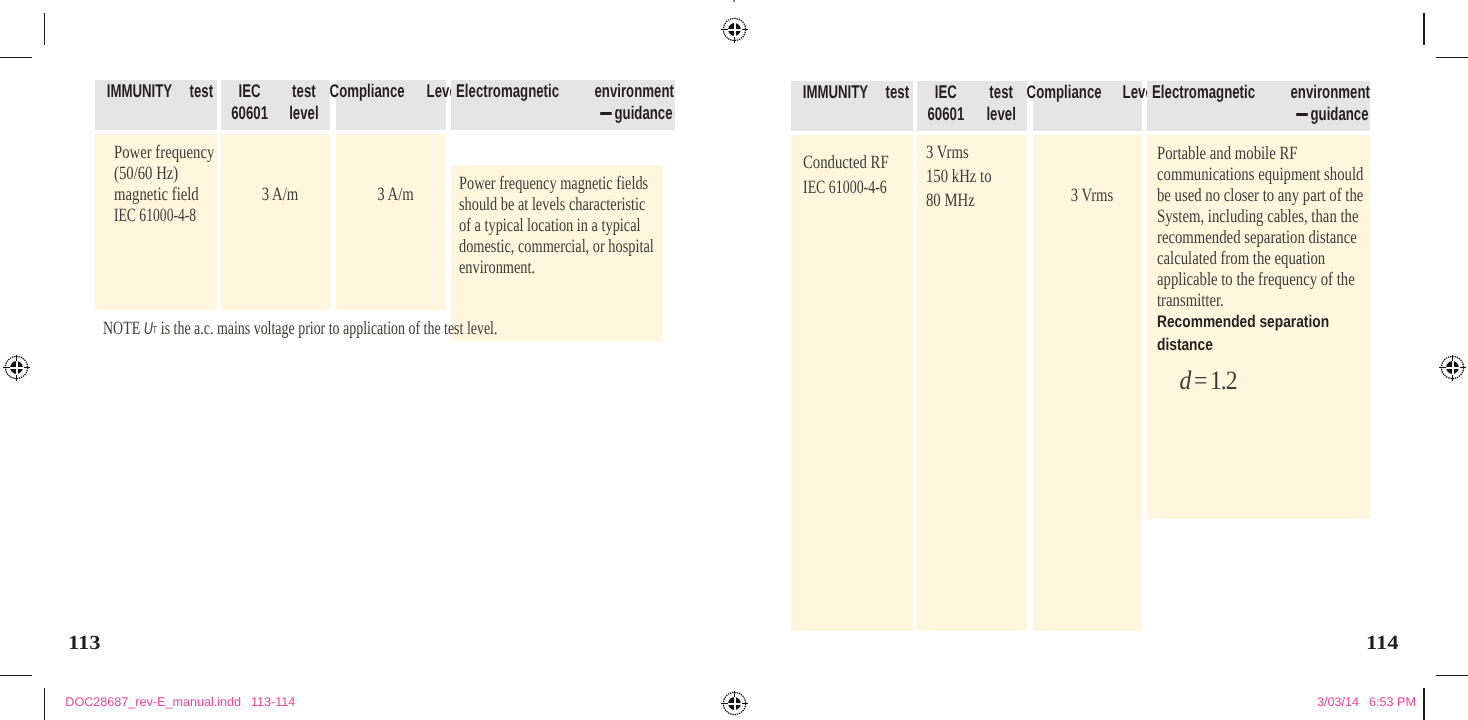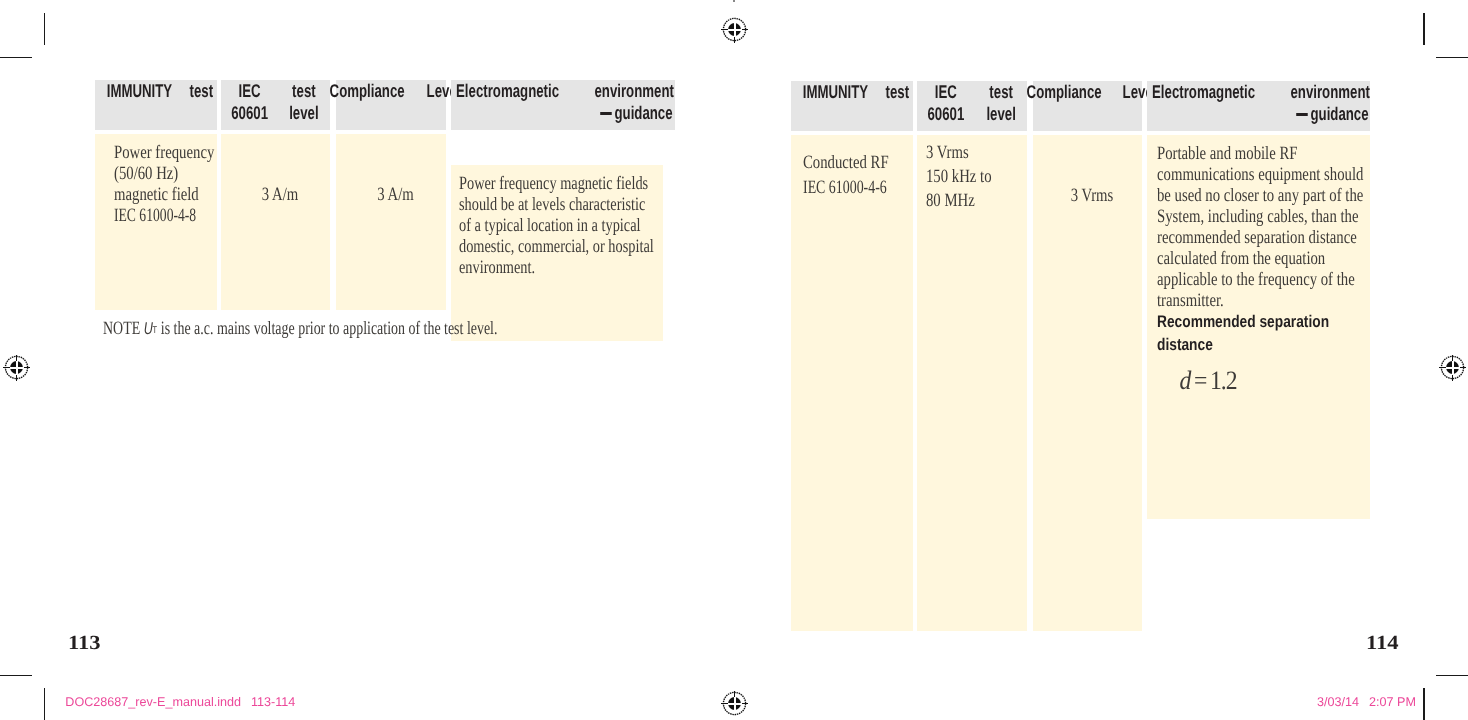--- a/index.html
+++ b/index.html
@@ -205,16 +205,16 @@
       </div>
     </div>
   </div>
 
   <div class="pageno" style="left:1365.5px;top:632px;">114</div>
 
   <div class="footer" style="left:65.3px;top:695px;">
     <span>DOC28687_rev-E_manual.indd</span><span class="gap"></span><span>113-114</span>
   </div>
   <div class="footer" style="left:1317px;top:695px;white-space:nowrap;">
-    <span>3/03/14</span><span class="gap"></span><span>2:07 PM</span>
+    <span>3/03/14</span><span class="gap"></span><span>6:53 PM</span>
   </div>
 
 </div>
 
 </body></html>

